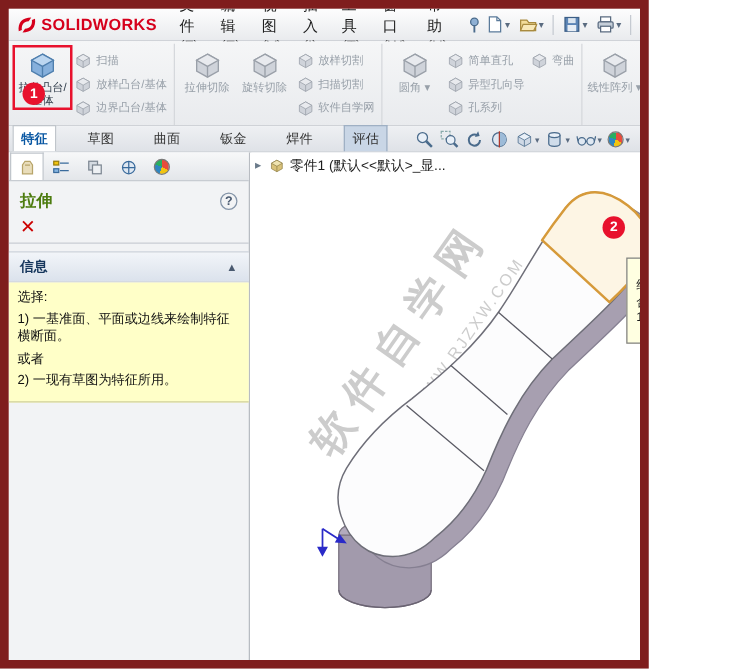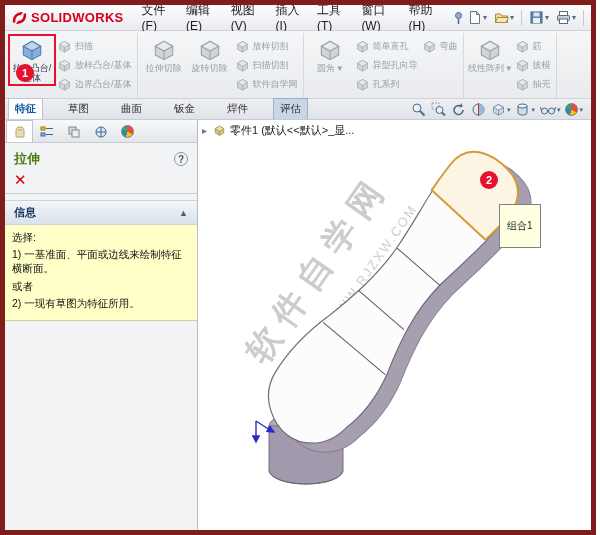--- a/index.html
+++ b/index.html
@@ -1,18 +1,18 @@
 <!DOCTYPE html>
 <html><head>
 <meta charset="utf-8">
 <style>
   * { margin:0; padding:0; box-sizing:border-box; }
   html,body { width:600px; height:535px; }
   body { font-family:"Liberation Sans","DejaVu Sans",sans-serif; font-size:12px; background:#fff; overflow:hidden; }
-  .app { position:relative; width:596px; height:535px; border:5px solid #7f1d1d; background:#fff; overflow:hidden; }
+  .app { position:relative; width:519px; height:535px; border:7px solid #7f1d1d; background:#fff; overflow:hidden; }
 
   
   .menubar { position:absolute; top:0; left:0; right:0; height:26px;
     background:linear-gradient(#fdfdfd,#e9ebee); border-bottom:1px solid #d0d3d8;
     display:flex; align-items:center; }
   .logo { display:flex; align-items:center; gap:3px; padding:0 10px 0 6px; }
   .logo-text { color:#d6001c; font-weight:bold; font-size:13px; letter-spacing:0.3px; }
   .menus { display:flex; align-items:center; }
   .menu-item { padding:5px 8px; font-size:12px; color:#1c1c1c; cursor:default; }
   .pin { margin-left:6px; display:flex; align-items:center; }

